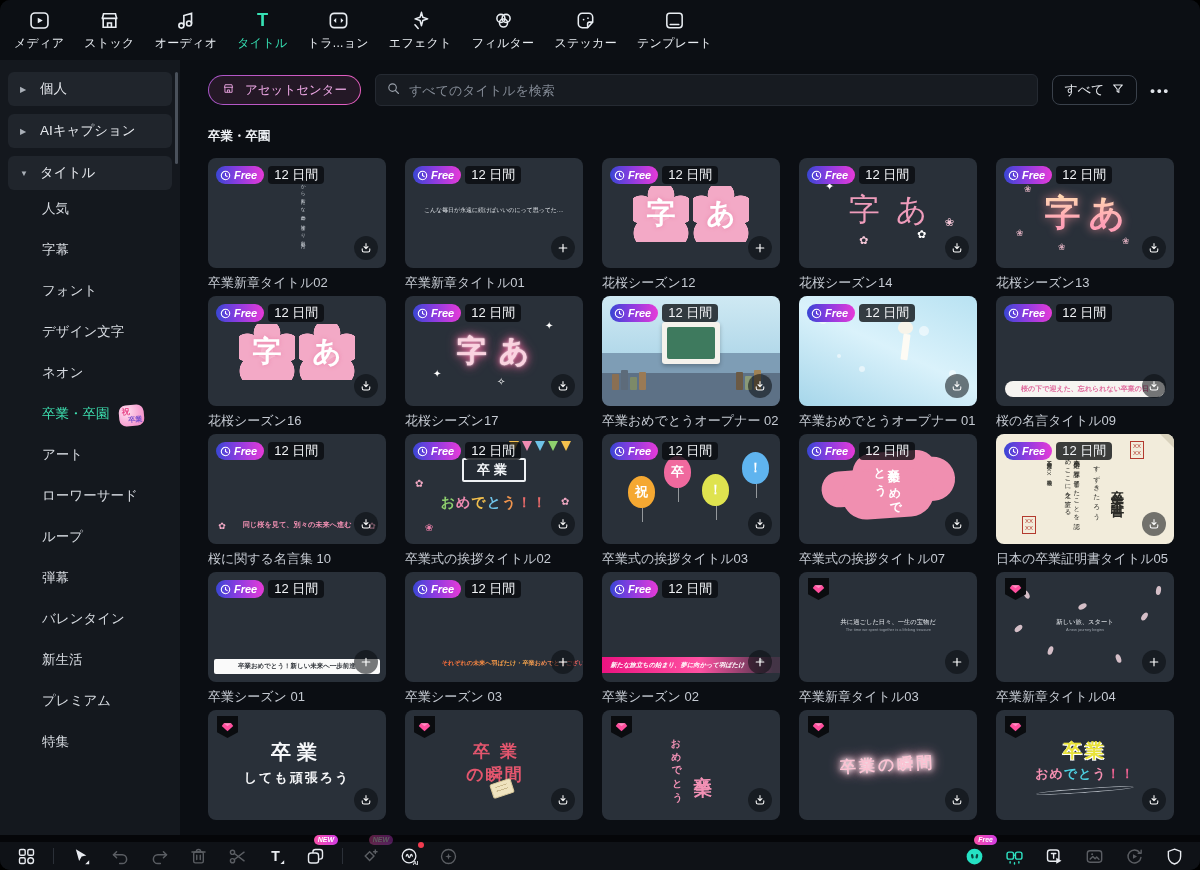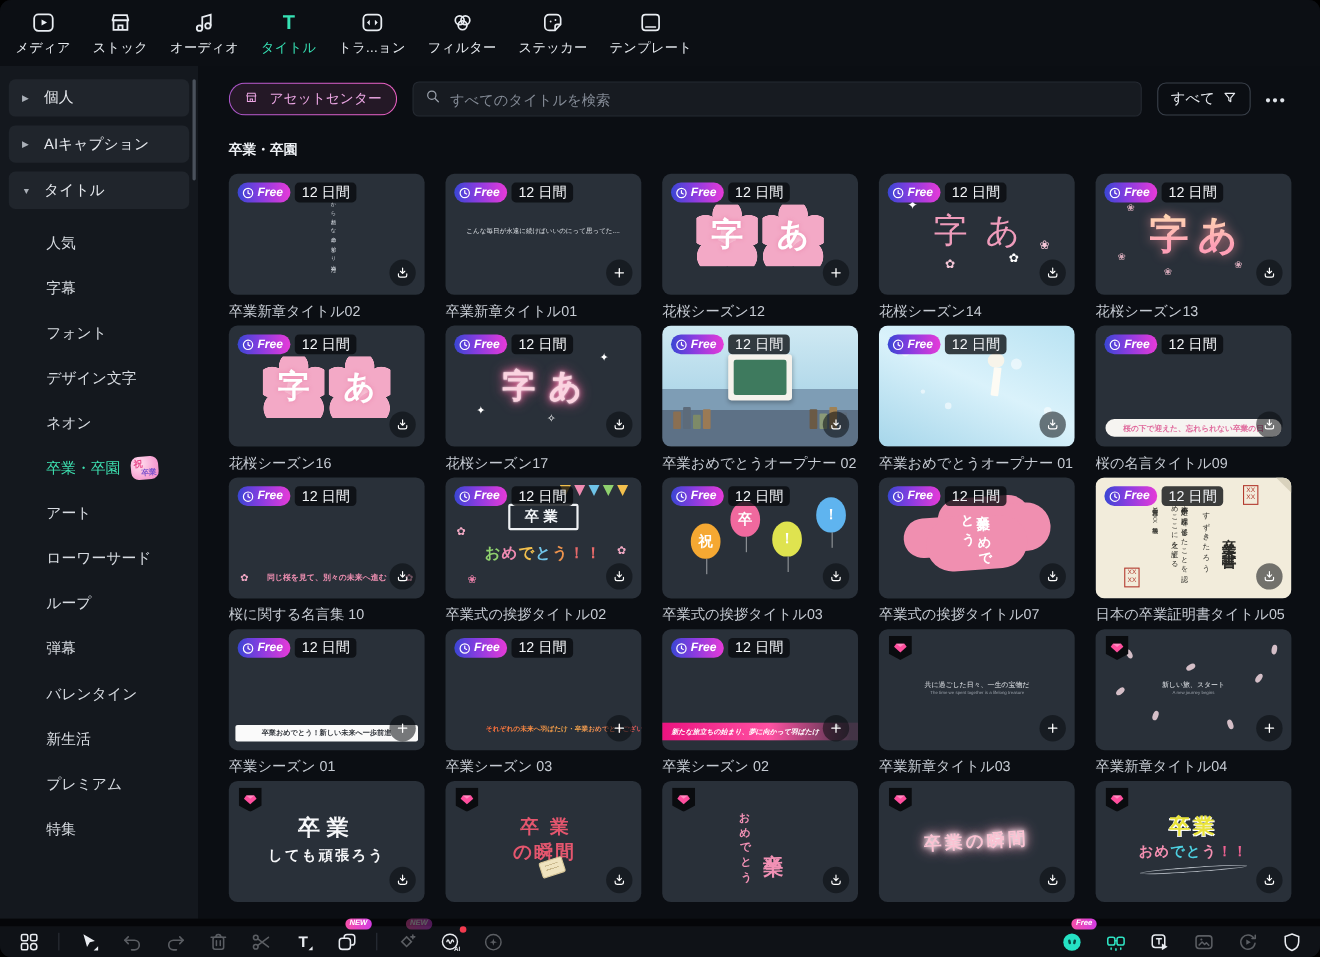--- a/index.html
+++ b/index.html
@@ -11,21 +11,21 @@
   .nav-item .nav-ic{width:23px;height:23px;display:flex}
   .nav-item svg{width:23px;height:23px}
   .nav-item .nav-lb{font-size:12px;letter-spacing:.3px}
   .nav-item.active{color:#36e1b4}
   
   .body{flex:1;display:flex;min-height:0}
   .sidebar{width:180px;flex:none;background:#14181e;padding:12px 8px 0 8px;position:relative;overflow:hidden}
   .sb-group{height:34px;margin-bottom:8px;background:#20252c;border-radius:6px;display:flex;align-items:center;gap:10px;padding:0 12px;color:#e6e9ee;font-size:13.5px;cursor:pointer}
   .caret{font-size:8px;color:#aab0b8;width:10px;flex:none}
   .sb-items{margin-top:10px}
-  .sb-item{height:41px;display:flex;align-items:center;padding-left:34px;color:#d7dbe1;font-size:13.5px;cursor:pointer;gap:9px;white-space:nowrap}
+  .sb-item{height:41px;display:flex;align-items:flex-start;padding-left:34px;color:#d7dbe1;font-size:13.5px;cursor:pointer;gap:9px;white-space:nowrap}
   .sb-item.sel{color:#3ee2b2}
   .sb-badge{width:25px;height:21px;border-radius:7px;background:radial-gradient(circle at 32% 30%,#ffe1f0,#f8a9d6 55%,#ef83c4);position:relative;transform:rotate(-5deg);flex:none}
   .sb-badge .b1{position:absolute;left:3px;top:1px;font-size:8px;color:#e8488a;font-weight:bold}
   .sb-badge .b2{position:absolute;right:2px;bottom:1px;font-size:7px;color:#7b52cc;font-weight:bold}
   .sb-scroll{position:absolute;top:12px;right:2px;width:3px;height:92px;background:#4a515b;border-radius:2px;cursor:pointer}
   
   .main{flex:1;background:#0b0e13;padding:14px 30px 0 28px;position:relative;overflow:hidden}
   .hdr{display:flex;align-items:center;height:32px}
   .asset-btn{height:30px;border-radius:16px;display:flex;align-items:center;gap:10px;padding:8px 13px;background:linear-gradient(#241826,#241826) padding-box,linear-gradient(90deg,#a855c8,#e85fc0) border-box;border:1px solid transparent;color:#eba6e3;font-size:12.5px;cursor:pointer}
   .asset-btn svg{width:13px;height:13px}
@@ -182,20 +182,29 @@
         <span class="nav-ic">
           <svg viewBox="0 0 24 24" fill="none" stroke="currentColor" stroke-width="1.7">
             <rect x="3.5" y="4.5" width="17" height="15" rx="4"></rect>
             <path d="M9.6 9.3L6.9 12l2.7 2.7zM14.4 9.3l2.7 2.7-2.7 2.7z" fill="currentColor" stroke="none"></path>
           </svg>
         </span>
         <span class="nav-lb">トラ...ョン</span>
       </div>
       <div class="nav-item">
         <span class="nav-ic">
+          <svg viewBox="0 0 24 24" fill="none" stroke="currentColor" stroke-width="1.6" stroke-linejoin="round">
+            <path d="M13 3.5l1.4 5.2 5.1 1.6-5.1 1.7L13 17.4l-1.5-5.4-5.2-1.7 5.2-1.6z"></path>
+            <path d="M6.2 16.5l3.4 3.8" stroke-linecap="round"></path>
+          </svg>
+        </span>
+        <span class="nav-lb">エフェクト</span>
+      </div>
+      <div class="nav-item">
+        <span class="nav-ic">
           <svg viewBox="0 0 24 24" fill="none" stroke="currentColor" stroke-width="1.6">
             <circle cx="9.3" cy="9.8" r="4.2"></circle>
             <circle cx="14.7" cy="9.8" r="4.2"></circle>
             <circle cx="12" cy="14.6" r="4.2"></circle>
           </svg>
         </span>
         <span class="nav-lb">フィルター</span>
       </div>
       <div class="nav-item">
         <span class="nav-ic">

